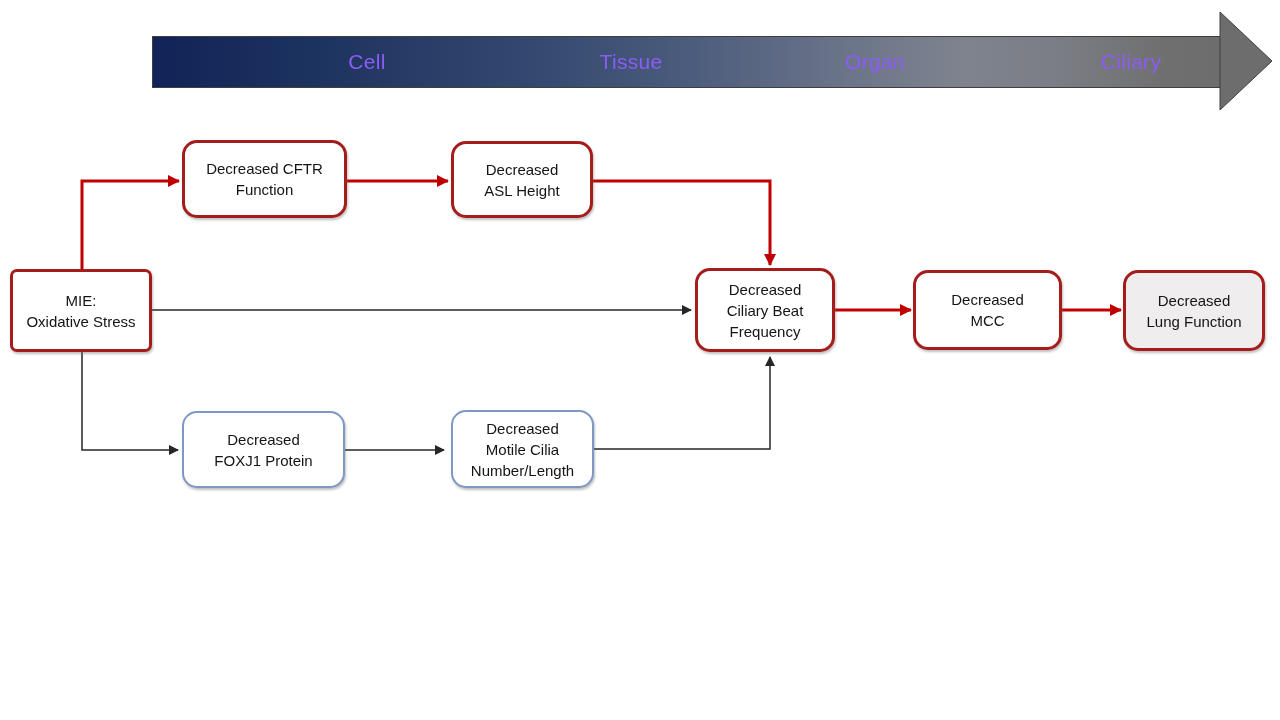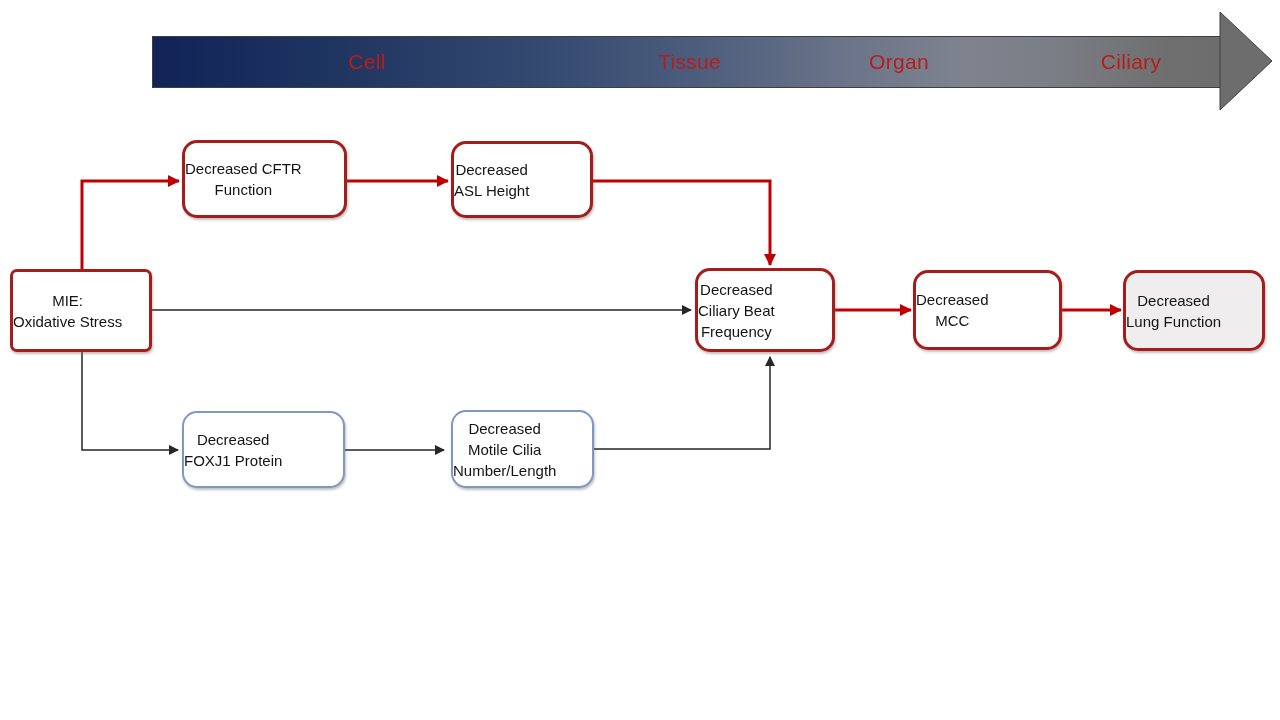--- a/index.html
+++ b/index.html
@@ -22,27 +22,27 @@
       #6b7489 65%, #7e838e 76%, #7b7e86 84%, #6f6f6f 95%, #6d6d6d 100%);
     border: 1px solid #3f3f3f;
     box-sizing: border-box;
   }
   .banner-label {
     position: absolute;
     top: 36px; height: 52px;
     width: 180px;
     line-height: 52px;
     text-align: center;
-    color: #b91c1c;
+    color: #8b5cf6;
     font-size: 21px;
     letter-spacing: 0.3px;
   }
   #stage-cell     { left: 277px; }
-  #stage-tissue   { left: 541px; text-align: right; }
-  #stage-organ    { left: 809px; }
+  #stage-tissue   { left: 541px; }
+  #stage-organ    { left: 785px; }
   #stage-organism { left: 1041px; }
 
   .banner-head { position: absolute; left: 0; top: 0; }
 
   
   #edges {
     position: absolute;
     left: 0; top: 0;
     width: 1280px; height: 720px;
     pointer-events: none;
@@ -51,21 +51,21 @@
   .edge-black { stroke: #262626; stroke-width: 1.5; fill: none; }
 
   
   .node {
     position: absolute;
     box-sizing: border-box;
     background: #ffffff;
     border-radius: 15px;
     display: flex;
     align-items: center;
-    justify-content: flex-start;
+    justify-content: center;
     text-align: center;
     font-size: 15px;
     line-height: 21px;
     color: #141414;
     white-space: pre-line;
     box-shadow: 1px 2px 2.5px rgba(110,110,110,0.45);
   }
   .node.red  { border: 3px solid #a51d1b; }
   .node.blue { border: 2px solid #7e97c4; }
   .node.fill-gray { background: #efedee; }

